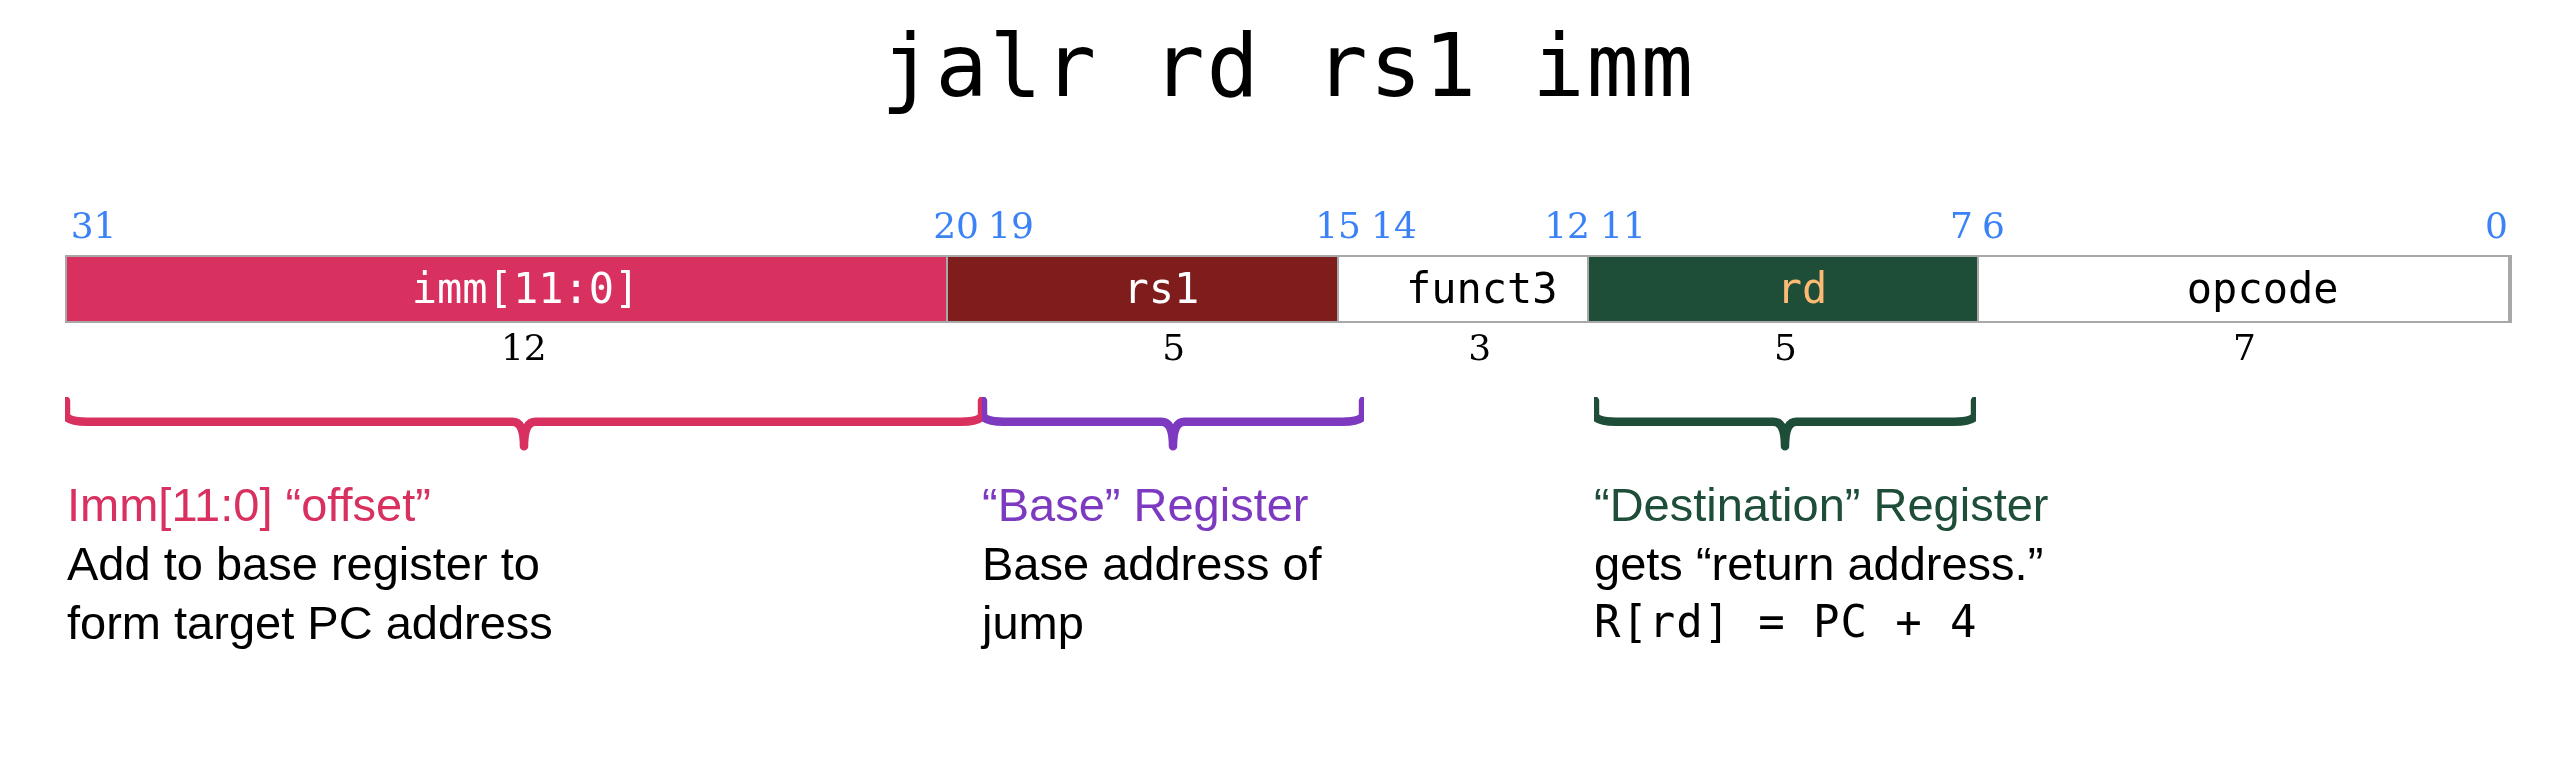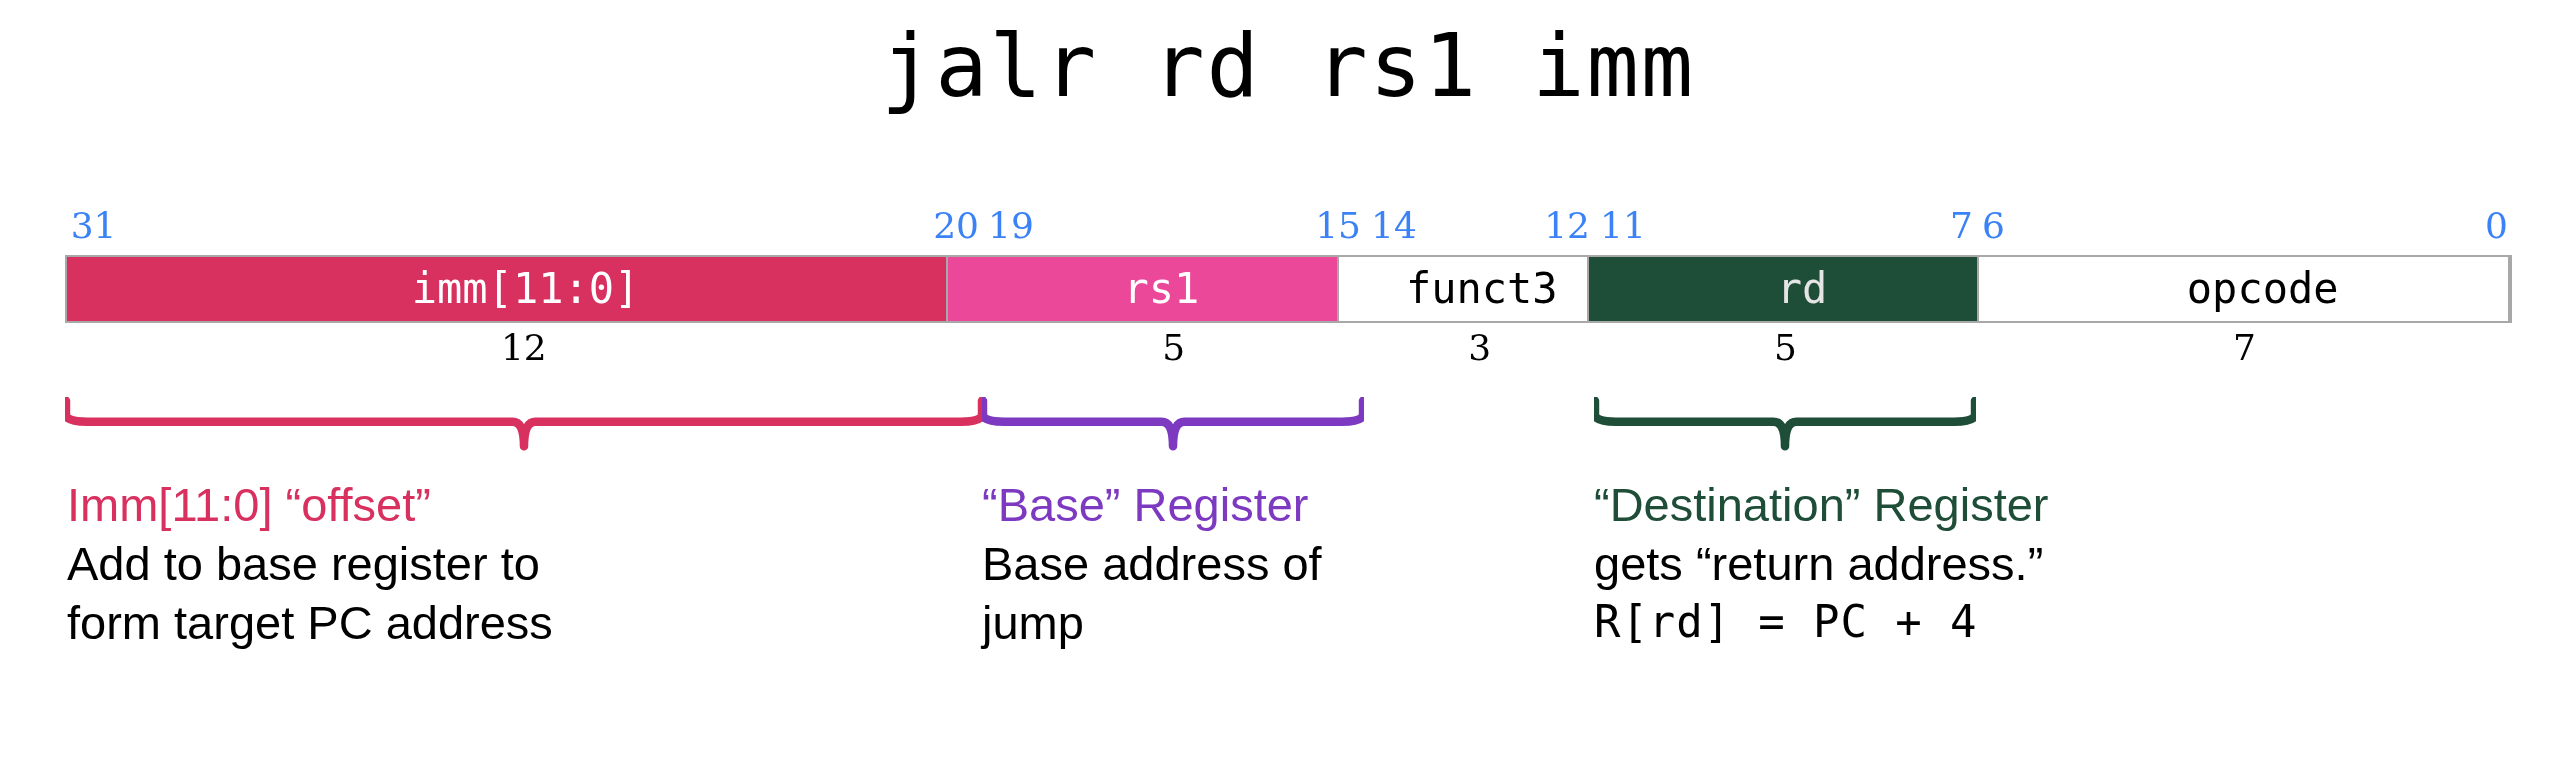--- a/index.html
+++ b/index.html
@@ -149,23 +149,23 @@
       <span class="bit-label left" style="left: 1306px;">14</span>
       <span class="bit-label right" style="left: 1525px;">12</span>
       <span class="bit-label left" style="left: 1535px;">11</span>
       <span class="bit-label right" style="left: 1908px;">7</span>
       <span class="bit-label left" style="left: 1917px;">6</span>
       <span class="bit-label right" style="left: 2443px;">0</span>
     </div>
 
   <div id="field-bar">
       <div class="field" style="flex: 12 0 0px; background: rgb(216, 48, 95); color: rgb(255, 255, 255);"><span>imm[11:0]</span></div>
-      <div class="field" style="flex: 5 0 0px; background: #ec4899; color: rgb(255, 255, 255);"><span>rs1</span></div>
+      <div class="field" style="flex: 5 0 0px; background: #7f1d1d; color: rgb(255, 255, 255);"><span>rs1</span></div>
       <div class="field" style="flex: 3 0 0px; background: rgb(255, 255, 255); color: rgb(0, 0, 0); border-right: 2.8px solid rgb(168, 168, 168);"><span>funct3</span></div>
-      <div class="field" style="flex: 5 0 0px; background: rgb(30, 77, 56); color: #e5e5e5;"><span>rd</span></div>
+      <div class="field" style="flex: 5 0 0px; background: rgb(30, 77, 56); color: #fdba74;"><span>rd</span></div>
       <div class="field" style="flex: 7 0 0px; background: rgb(255, 255, 255); color: rgb(0, 0, 0); border-right: 2.8px solid rgb(168, 168, 168);"><span>opcode</span></div>
     </div>
 
   <div id="width-labels">
       <div class="width-label" style="flex: 12 0 0px;">12</div>
       <div class="width-label" style="flex: 5 0 0px;">5</div>
       <div class="width-label" style="flex: 3 0 0px;">3</div>
       <div class="width-label" style="flex: 5 0 0px;">5</div>
       <div class="width-label" style="flex: 7 0 0px;">7</div>
     </div>

